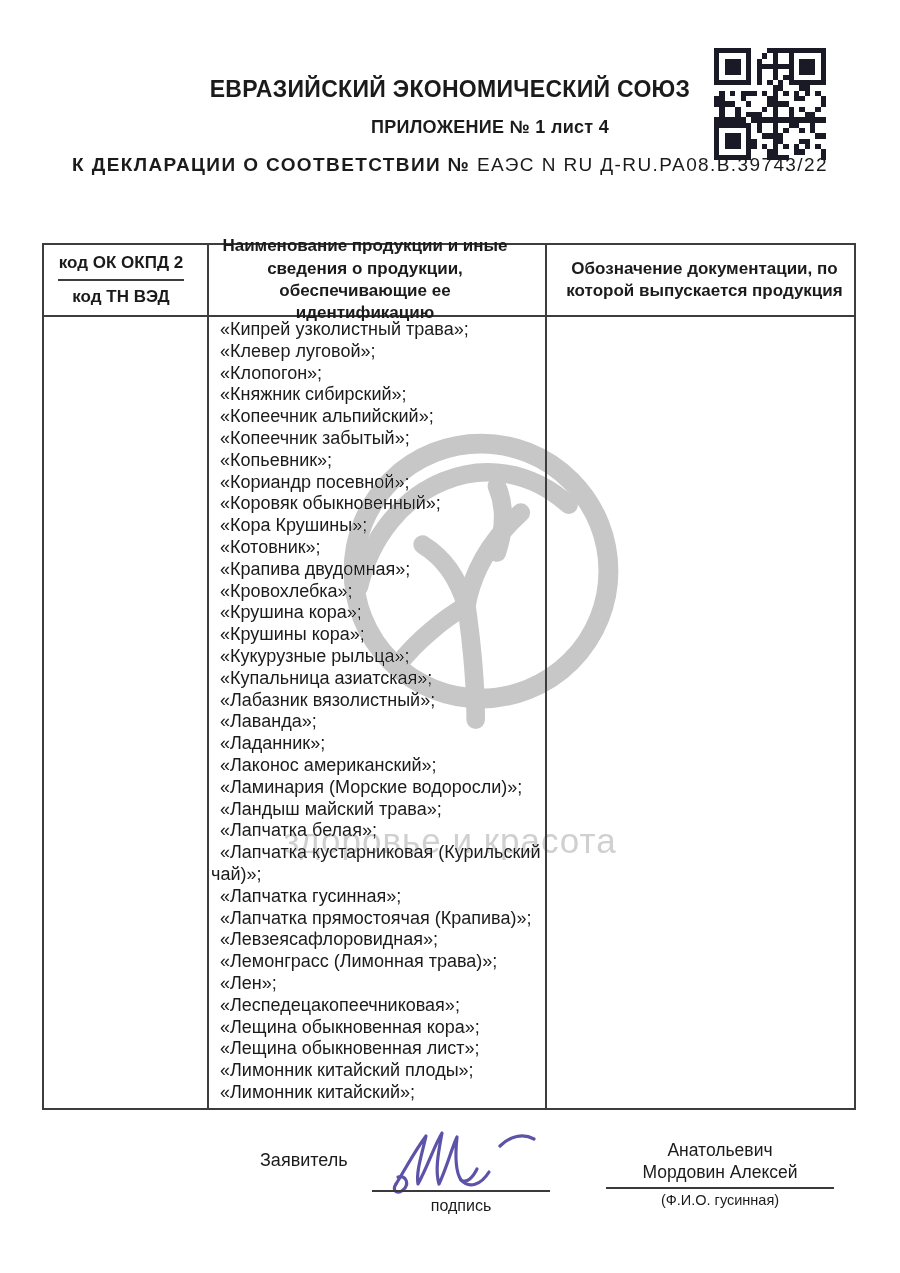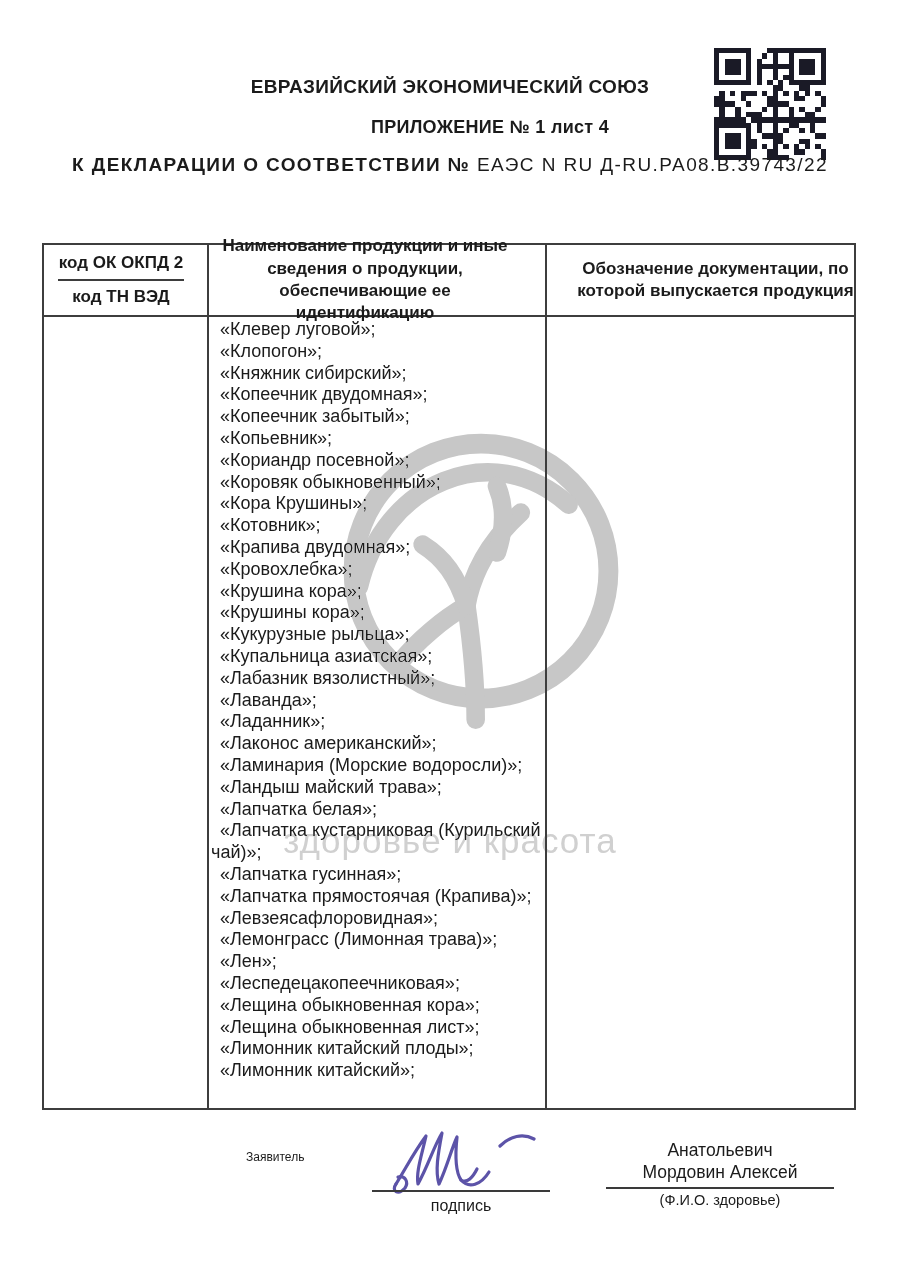--- a/index.html
+++ b/index.html
@@ -3,50 +3,50 @@
 <meta charset="utf-8">
 <style>
   html,body{margin:0;padding:0;}
   body{
     width:900px;height:1273px;background:#ffffff;position:relative;overflow:hidden;
     font-family:"Liberation Sans", sans-serif;color:#1b1b1b;
   }
   .abs{position:absolute;}
   
   .h-line{left:0;width:900px;text-align:center;font-weight:bold;}
-  .h1{top:76px;font-size:19px;letter-spacing:.3px;}
+  .h1{top:76px;font-size:23px;letter-spacing:.3px;}
   .h2{top:117px;font-size:18px;letter-spacing:.3px;margin-left:40px;}
   .h3{top:154px;font-size:19px;letter-spacing:1.4px;z-index:3;}
   .h3 .num{font-weight:normal;}
   
   .qr{left:714px;top:48px;width:112px;height:112px;display:grid;
       grid-template-columns:repeat(21,1fr);grid-template-rows:repeat(21,1fr);z-index:1;}
   .qr .qm{background:#1a1a26;}
   
   .tbl{left:42px;top:243px;width:814px;height:867px;border:2px solid #3d3d3d;box-sizing:border-box;}
   .vline{position:absolute;top:0;bottom:0;width:2px;background:#3d3d3d;}
   .v1{left:163px;} .v2{left:501px;}
   .thead{position:absolute;left:0;right:0;top:0;height:70px;border-bottom:2px solid #3d3d3d;}
   .th{position:absolute;top:0;height:70px;display:flex;flex-direction:column;align-items:center;
       justify-content:center;font-weight:bold;font-size:17px;text-align:center;line-height:1.32;box-sizing:border-box;}
   .th1{left:0;width:154px;}
   .th2{left:165px;width:312px;padding:0 8px;}
-  .th3{left:518px;width:307px;padding:0 14px;border-radius:27px;}
+  .th3{left:507px;width:307px;padding:0 14px;border-radius:27px;}
   .th1-sep{width:126px;border-top:2px solid #3d3d3d;margin:5px 0;}
   .products{position:absolute;left:167px;top:74px;width:334px;font-size:18px;line-height:21.8px;}
   .product-line{text-indent:9px;}
   
   .wm{inset:0;z-index:5;mix-blend-mode:darken;pointer-events:none;}
   .wm-logo{position:absolute;left:335px;top:430px;}
   .wm-brand{position:absolute;left:0;top:666px;width:900px;text-align:center;
             font-size:102px;font-weight:bold;line-height:1;letter-spacing:1px;}
   .wm-tagline{position:absolute;left:0;top:786px;width:900px;text-align:center;
               font-size:35px;letter-spacing:1px;margin-top:35px;}
   
-  .applicant{left:246px;top:1150px;font-size:12px;text-align:right;}
+  .applicant{left:260px;top:1150px;font-size:18px;text-align:right;}
   .sig-svg{left:388px;top:1124px;}
   .sig-line{left:372px;top:1190px;width:178px;border-top:2px solid #3a3a3a;}
   .sig-caption{left:372px;top:1197px;width:178px;text-align:center;font-size:16px;}
   .name-block{left:600px;top:1140px;width:240px;text-align:center;font-size:17.5px;line-height:1.25;}
   .name-line{width:228px;border-top:2px solid #3a3a3a;margin:3px auto 2px auto;}
   .name-caption{font-size:14.5px;}
 </style>
 </head>
 <body>
 
@@ -504,24 +504,25 @@
   <div class="thead">
     <div class="th th1">
       <div>код ОК ОКПД 2</div>
       <div class="th1-sep"></div>
       <div>код ТН ВЭД</div>
     </div>
     <div class="th th2">Наименование продукции и иные сведения о продукции, обеспечивающие ее идентификацию</div>
     <div class="th th3">Обозначение документации, по которой выпускается продукция</div>
   </div>
   <div class="products">
+      <div class="product-line">«Кипрей узколистный трава»;</div>
       <div class="product-line">«Клевер луговой»;</div>
       <div class="product-line">«Клопогон»;</div>
       <div class="product-line">«Княжник сибирский»;</div>
-      <div class="product-line">«Копеечник двудомная»;</div>
+      <div class="product-line">«Копеечник альпийский»;</div>
       <div class="product-line">«Копеечник забытый»;</div>
       <div class="product-line">«Копьевник»;</div>
       <div class="product-line">«Кориандр посевной»;</div>
       <div class="product-line">«Коровяк обыкновенный»;</div>
       <div class="product-line">«Кора Крушины»;</div>
       <div class="product-line">«Котовник»;</div>
       <div class="product-line">«Крапива двудомная»;</div>
       <div class="product-line">«Кровохлебка»;</div>
       <div class="product-line">«Крушина кора»;</div>
       <div class="product-line">«Крушины кора»;</div>
@@ -573,14 +574,14 @@
     <path d="M 112 22 C 122 12 135 9 146 15"></path>
   </g>
 </svg>
 <div class="abs sig-line"></div>
 <div class="abs sig-caption">подпись</div>
 
 <div class="abs name-block">
   <div>Анатольевич</div>
   <div>Мордовин Алексей</div>
   <div class="name-line"></div>
-  <div class="name-caption">(Ф.И.О. здоровье)</div>
+  <div class="name-caption">(Ф.И.О. гусинная)</div>
 </div>
 
 </body></html>

